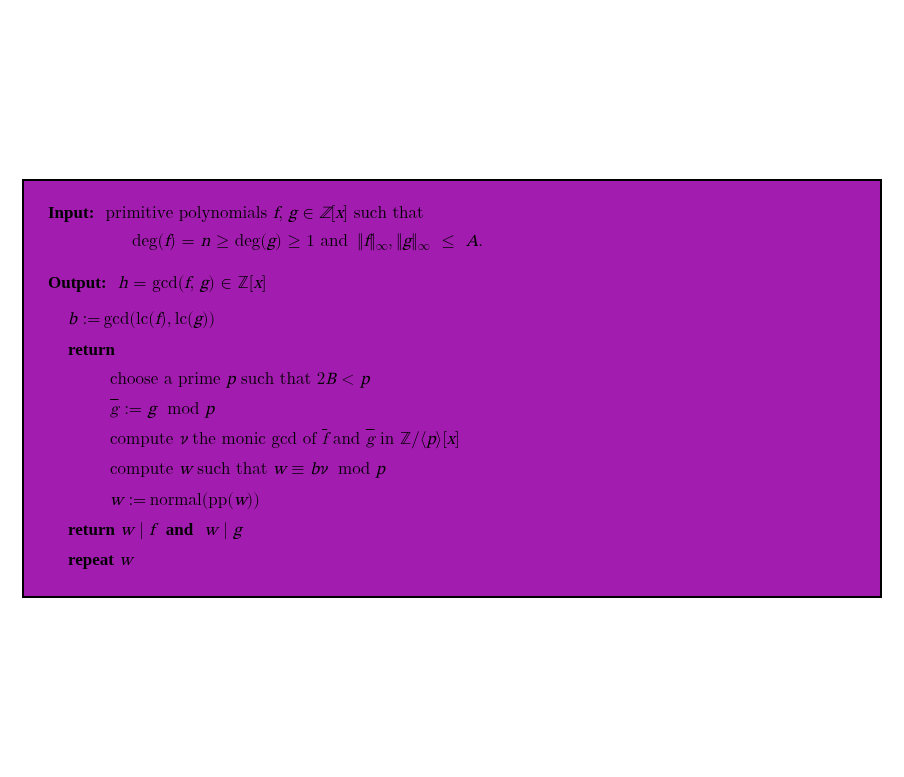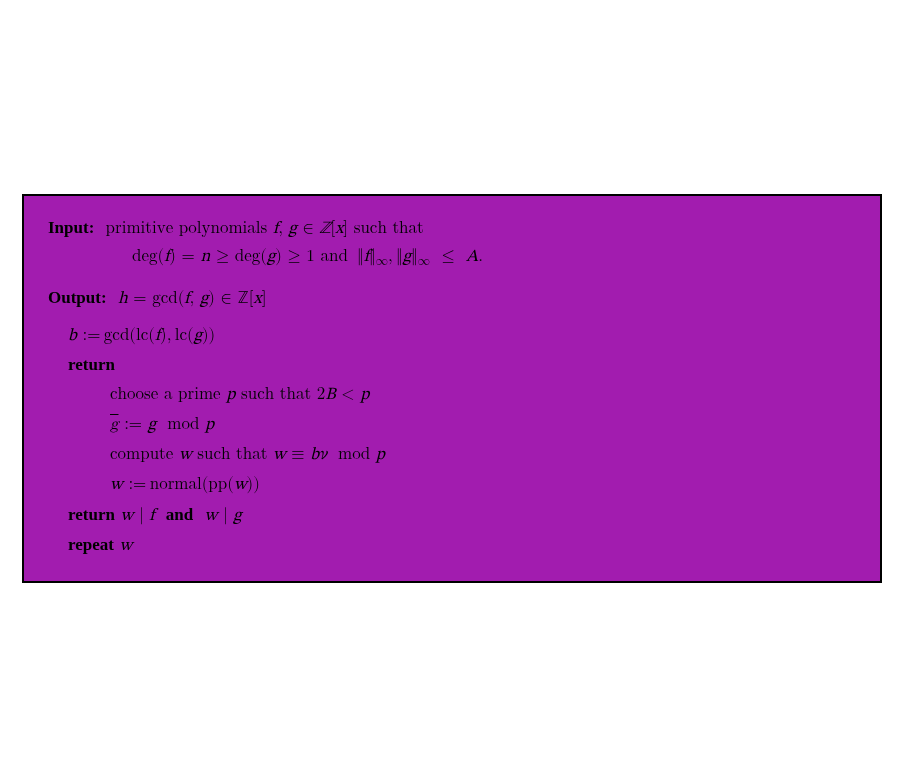--- a/index.html
+++ b/index.html
@@ -124,20 +124,23 @@
 
         <span class="line">
           choose a prime <span class="math">p</span> such that 2<span class="math">B</span>&nbsp;&lt;&nbsp;<span class="math">p</span>
         </span>
 
 
         <span class="line">
           <span class="overline">g</span> := <span class="math">g</span>&nbsp;&nbsp;mod&nbsp;<span class="math">p</span>
         </span>
 
+        <span class="line">
+          compute <span class="math">ν</span> the monic gcd of <span class="overline">f</span> and <span class="overline">g</span> in ℤ/⟨<span class="math">p</span>⟩[<span class="math">x</span>]
+        </span>
 
         <span class="line">
           compute <span class="math">w</span> such that <span class="math">w</span> ≡ <span class="math">bν</span>&nbsp;&nbsp;mod&nbsp;<span class="math">p</span>
         </span>
 
         <span class="line">
           <span class="math">w</span> := normal(pp(<span class="math">w</span>))
         </span>
 
       </div>

